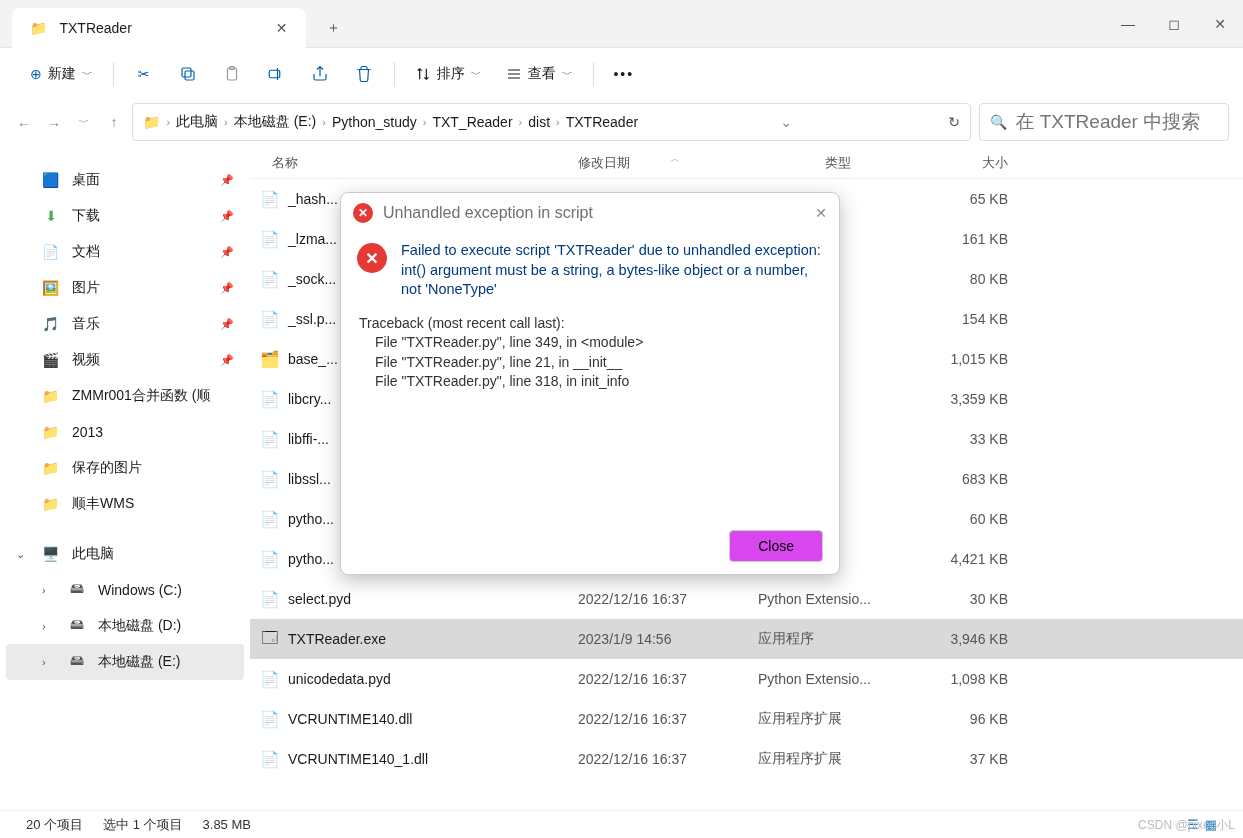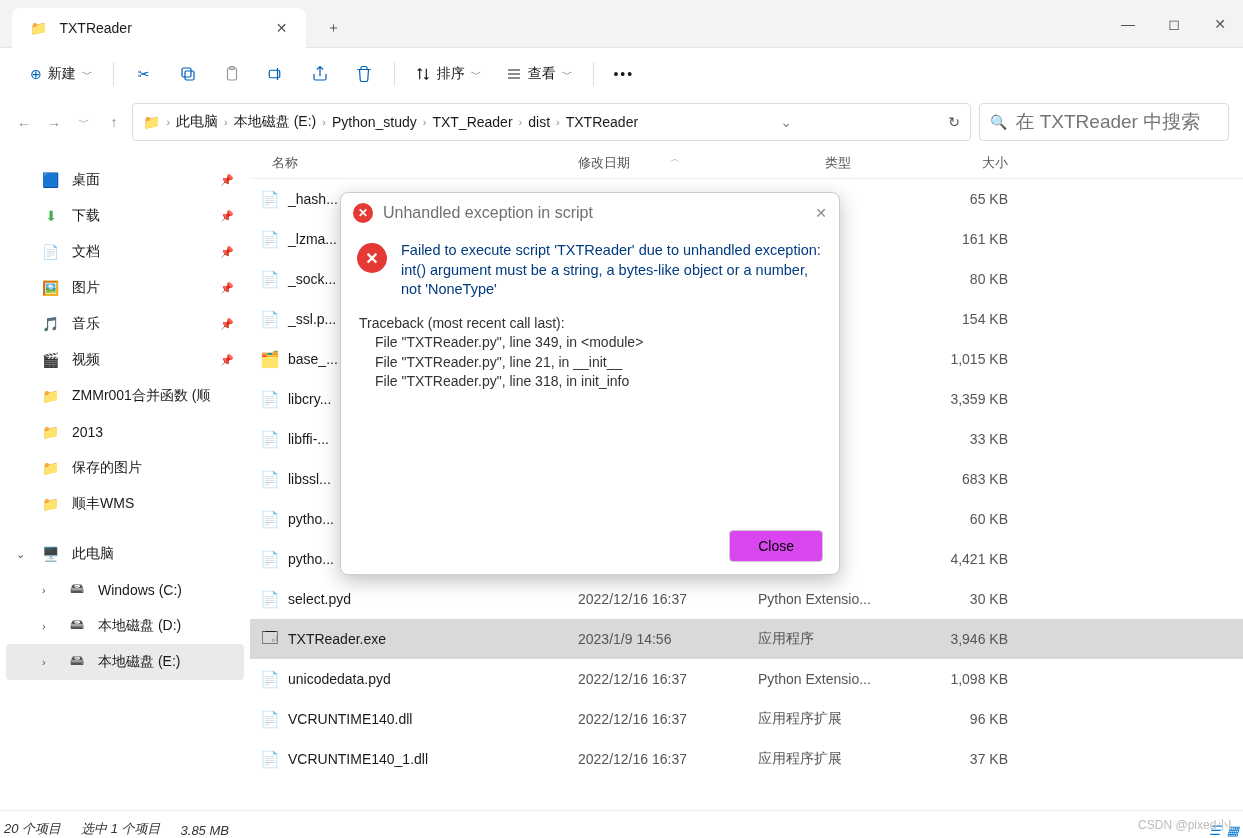--- a/index.html
+++ b/index.html
@@ -66,21 +66,21 @@
 .filerows { flex: 1; overflow: auto; }
 .filerow { display: flex; align-items: center; height: 40px; padding: 0 8px; }
 .filerow.sel { background: #d9d9d9; }
 .file-icon { width: 24px; text-align: center; font-size: 16px; }
 .file-name { width: 296px; padding-left: 6px; white-space: nowrap; overflow: hidden; text-overflow: ellipsis; }
 .file-date { width: 180px; color: #555; }
 .file-type { width: 160px; color: #555; white-space: nowrap; overflow: hidden; text-overflow: ellipsis; }
 .file-size { width: 90px; text-align: right; color: #555; }
 
 
-.statusbar { height: 28px; display: flex; align-items: flex-end; padding: 0 4px; gap: 20px; font-size: 13px; color: #333; border-top: 1px solid #eee; font-style: italic; }
+.statusbar { height: 28px; display: flex; align-items: center; padding: 0 26px; gap: 20px; font-size: 13px; color: #333; border-top: 1px solid #eee; }
 .statusbar .viewbtns { margin-left: auto; display: flex; gap: 6px; color: #0078d4; }
 
 
 .dialog { position: absolute; left: 340px; top: 192px; width: 500px; background: #fff; border: 1px solid #ccc; border-radius: 8px; box-shadow: 0 6px 20px rgba(0,0,0,0.25); z-index: 10; }
 .dlg-titlebar { display: flex; align-items: center; height: 40px; padding: 0 12px; gap: 10px; }
 .dlg-icon-sm { width: 20px; height: 20px; border-radius: 50%; background: #e53935; color: #fff; display: flex; align-items: center; justify-content: center; font-size: 12px; font-weight: bold; }
 .dlg-title { color: #707070; font-size: 16px; }
 .dlg-close { margin-left: auto; color: #888; }
 .dlg-body { padding: 8px 16px 12px 16px; }
 .dlg-msgrow { display: flex; gap: 14px; margin-bottom: 10px; }

